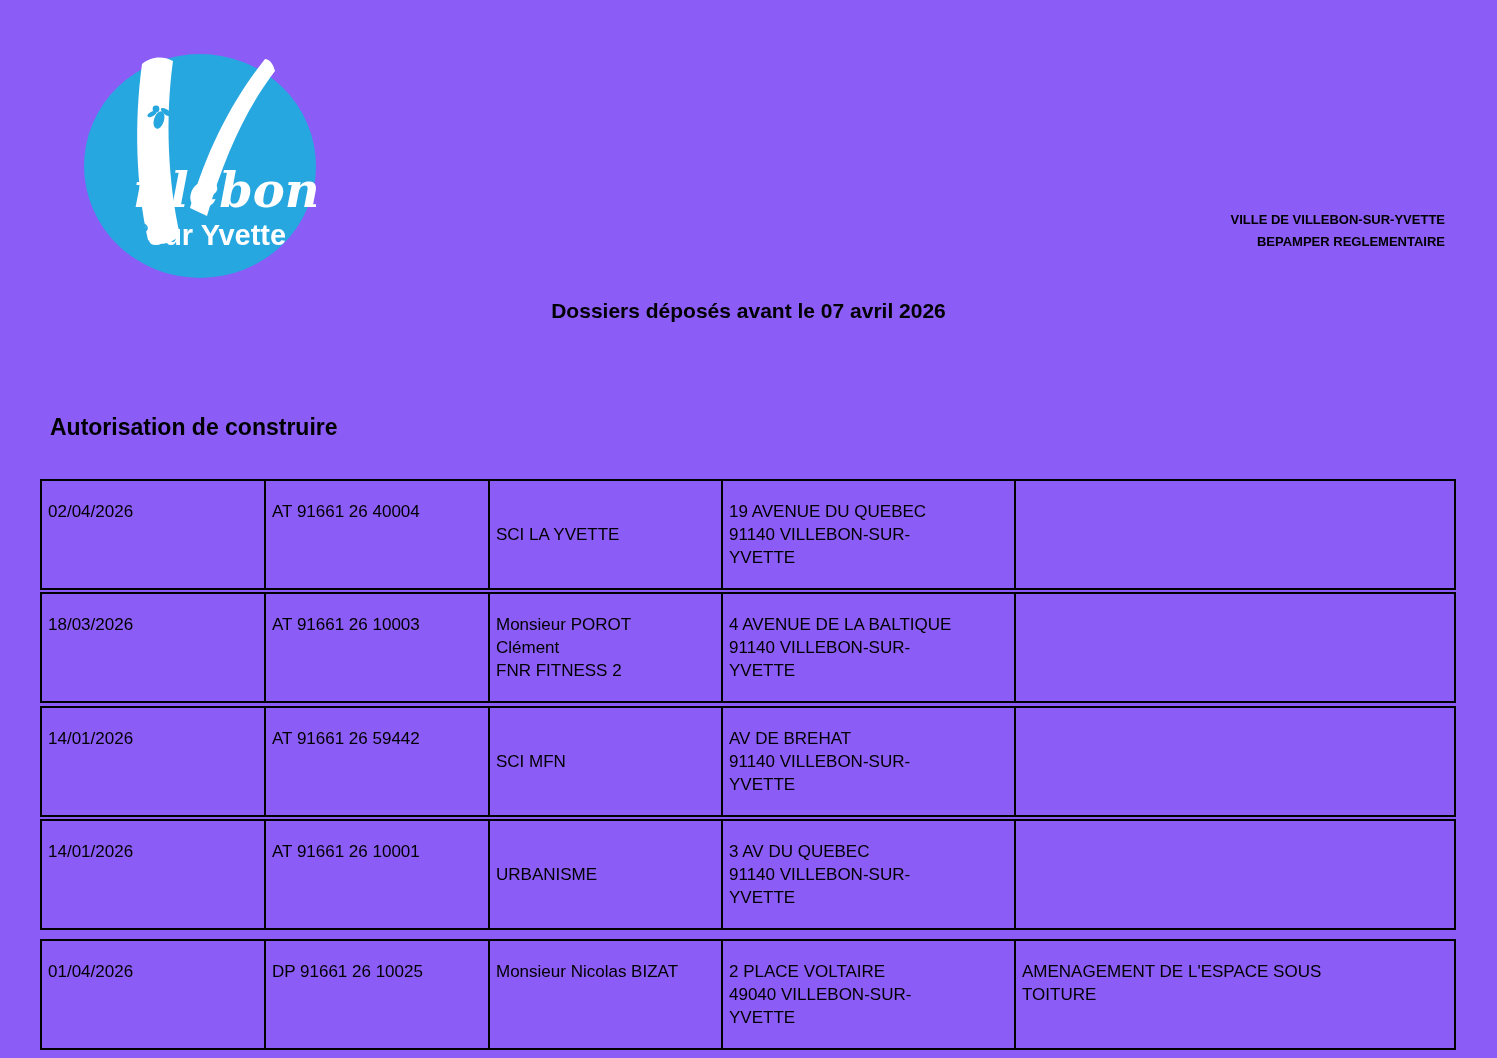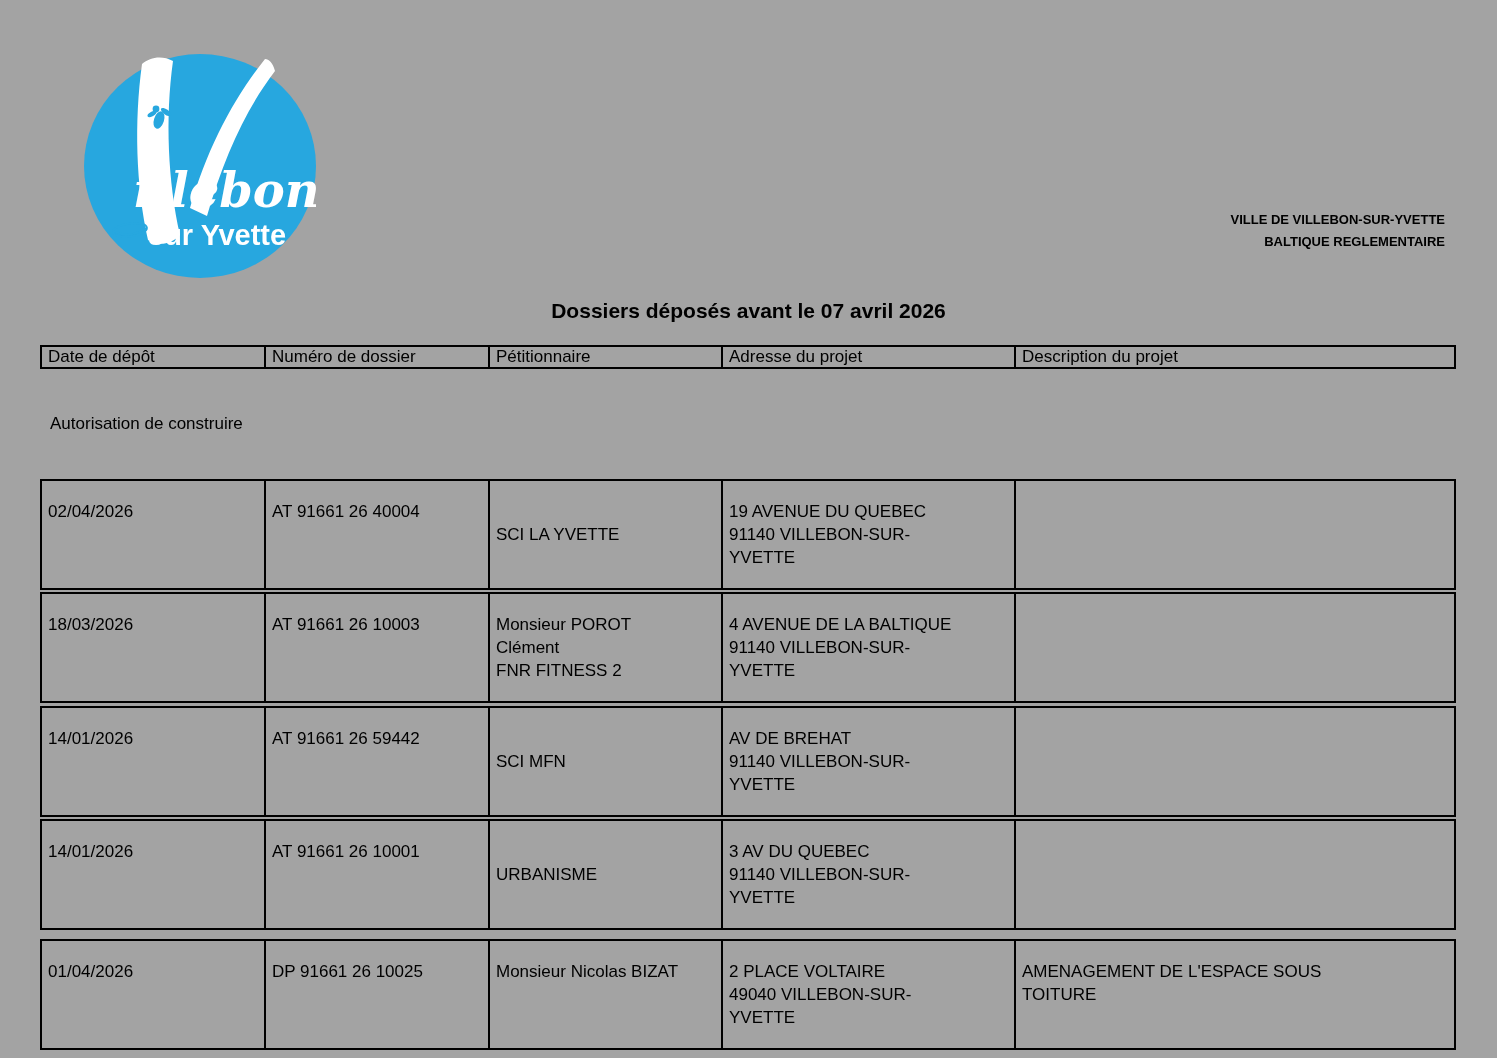--- a/index.html
+++ b/index.html
@@ -1,19 +1,19 @@
 <!DOCTYPE html>
 <html><head>
 <meta charset="utf-8">
 <style>
   html,body{margin:0;padding:0;background:#ffffff;}
   .page{
     position:relative;
     width:1497px;height:1058px;
-    background:#a3a3a3;
+    background:#8b5cf6;
     font-family:"Liberation Sans",sans-serif;
     color:#000;
     overflow:hidden;
   }
   
   .logo{position:absolute;left:84px;top:52px;width:232px;height:228px;}
   
   .org-header{
     position:absolute;top:209px;right:52px;
     text-align:right;font-weight:bold;font-size:13px;line-height:22px;
@@ -29,21 +29,21 @@
   .tbl td{
     border:2px solid #000;
     font-size:17px;
     padding:1px 5px;
     overflow:hidden;
   }
   .header-tbl{top:345px;}
   .header-tbl td{height:20px;vertical-align:middle;padding:0 6px;}
   .section-title{
     position:absolute;left:50px;top:414px;
-    font-weight:normal;font-size:17px;
+    font-weight:bold;font-size:23px;
   }
   .row-tbl td{
     height:68px;
     vertical-align:top;
     line-height:23px;
     padding:19px 6px;
   }
   .pre{white-space:pre-line;}
   .row-1{top:479px;}
   .row-2{top:592px;}
@@ -83,43 +83,25 @@
       <ellipse cx="46" cy="176" rx="17" ry="6.5" transform="rotate(-8 46 176)"></ellipse>
       <path d="M32,178 q14,7 30,-4"></path>
     </g>
 
     <text x="50" y="153" font-size="48" fill="#ffffff" class="logo-script">illebon</text>
     <text x="64" y="191" font-size="29" fill="#ffffff" class="logo-sub">sur Yvette</text>
   </svg>
 
   <div class="org-header">
     <div>VILLE DE VILLEBON-SUR-YVETTE</div>
-    <div>BALTIQUE REGLEMENTAIRE</div>
+    <div>BEPAMPER REGLEMENTAIRE</div>
   </div>
 
   <div class="doc-title">Dossiers déposés avant le 07 avril 2026</div>
 
-  <table class="tbl header-tbl">
-    <colgroup>
-        <col style="width:224px">
-        <col style="width:224px">
-        <col style="width:233px">
-        <col style="width:293px">
-        <col style="width:440px">
-      </colgroup>
-    <tbody>
-        <tr>
-      <td>Date de dépôt</td>
-      <td>Numéro de dossier</td>
-      <td>Pétitionnaire</td>
-      <td>Adresse du projet</td>
-      <td>Description du projet</td>
-    </tr>
-  </tbody>
-    </table>
 
   <div class="section-title">Autorisation de construire</div>
 
   <table class="tbl row-tbl row-1">
     <colgroup>
         <col style="width:224px">
         <col style="width:224px">
         <col style="width:233px">
         <col style="width:293px">
         <col style="width:440px">

